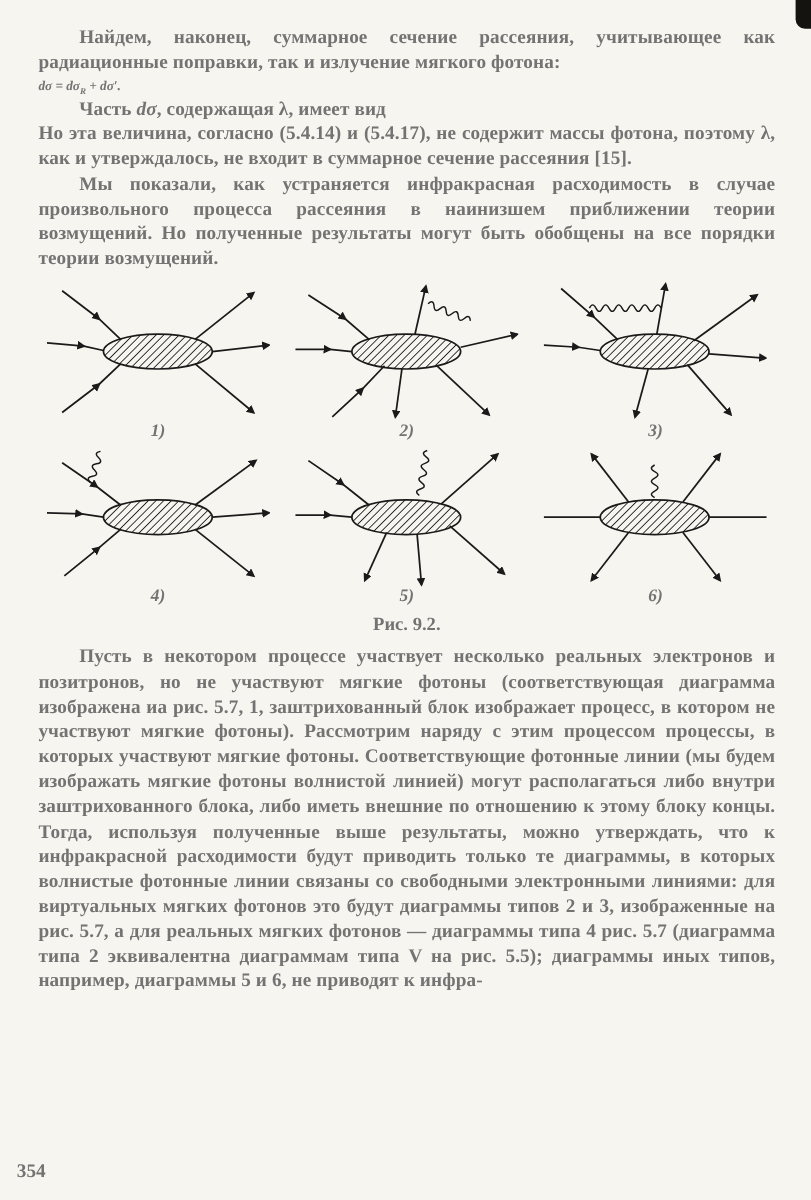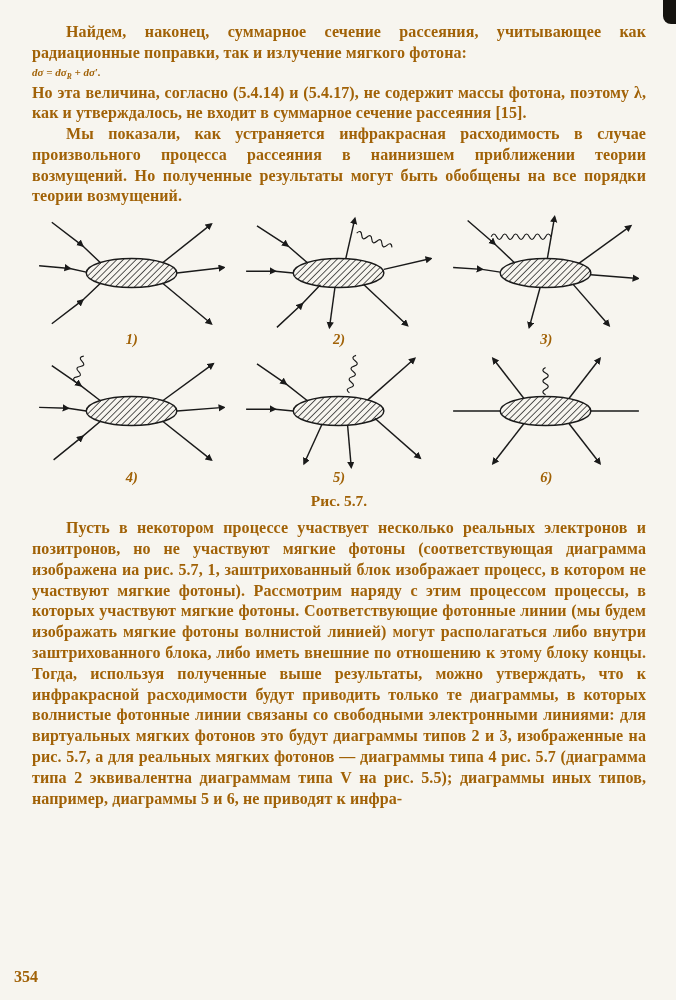--- a/index.html
+++ b/index.html
@@ -1,18 +1,18 @@
 <!DOCTYPE html>
 <html lang="ru"><head>
 <meta charset="utf-8">
 <style>
   html,body{margin:0;padding:0;background:#8a8a86;}
   .sheet{
     width:676px;height:1000px;box-sizing:border-box;
-    background:#f7f5ef;color:#a16207;
+    background:#f7f5ef;color:#737373;
     font-family:"Liberation Serif","DejaVu Serif",serif;
     font-weight:600;
     padding:22px 30px 0 32px;
     position:relative;overflow:hidden;
     margin:0 auto;
   }
   .para{margin:0;text-align:justify;font-size:16px;line-height:1.3;letter-spacing:0.1px;}
   .indent{text-indent:34px;}
   .mi{font-style:italic;}
   .fline{font-style:italic;font-size:11px;margin:1px 0;line-height:1.3;}
@@ -35,20 +35,21 @@
 </head>
 <body>
 
 <div class="sheet">
   <div class="scan-mark"></div>
 
   <p class="para indent">Найдем, наконец, суммарное сечение рассеяния, учитывающее как радиационные поправки, так и излучение мягкого фотона:</p>
 
   <div class="fline"><span>dσ = dσ</span><sub>R</sub><span> + dσ′.</span></div>
 
+  <p class="para indent"><span>Часть </span><span class="mi">dσ</span><span>, содержащая λ, имеет вид</span></p>
 
 
   <p class="para">Но эта величина, согласно (5.4.14) и (5.4.17), не содержит массы фотона, поэтому λ, как и утверждалось, не входит в суммарное сечение рассеяния [15].</p>
   <p class="para indent">Мы показали, как устраняется инфракрасная расходимость в случае произвольного процесса рассеяния в наинизшем приближении теории возмущений. Но полученные результаты могут быть обобщены на все порядки теории возмущений.</p>
 
   <svg width="0" height="0" style="position:absolute" aria-hidden="true">
     <defs>
       <pattern id="hatch" patternUnits="userSpaceOnUse" width="5" height="5" patternTransform="rotate(45)">
         <line x1="0" y1="0" x2="0" y2="5" stroke="#1a1a1a" stroke-width="1.5"></line>
       </pattern>
@@ -135,19 +136,19 @@
           <line x1="78" y1="50" x2="44" y2="6" marker-end="url(#arw)"></line>
           <line x1="128" y1="50" x2="162" y2="6" marker-end="url(#arw)"></line>
           <line x1="78" y1="78" x2="44" y2="122" marker-end="url(#arw)"></line>
           <line x1="128" y1="78" x2="162" y2="122" marker-end="url(#arw)"></line>
           <path class="wv" transform="translate(102,46) rotate(-90)" d="M0,0 q3,-6 6,0 t6,0 t6,0 t6,0 t6,0"></path>
           <ellipse cx="102" cy="64" rx="50" ry="16" fill="url(#hatch)" stroke="#1a1a1a" stroke-width="1.6"></ellipse>
         </svg>
         <div class="diagram-label">6)</div>
       </div>
     </div>
-    <div class="caption">Рис. 5.7.</div>
+    <div class="caption">Рис. 9.2.</div>
   </div>
 
   <p class="para indent">Пусть в некотором процессе участвует несколько реальных электронов и позитронов, но не участвуют мягкие фотоны (соответствующая диаграмма изображена иа рис. 5.7, 1, заштрихованный блок изображает процесс, в котором не участвуют мягкие фотоны). Рассмотрим наряду с этим процессом процессы, в которых участвуют мягкие фотоны. Соответствующие фотонные линии (мы будем изображать мягкие фотоны волнистой линией) могут располагаться либо внутри заштрихованного блока, либо иметь внешние по отношению к этому блоку концы. Тогда, используя полученные выше результаты, можно утверждать, что к инфракрасной расходимости будут приводить только те диаграммы, в которых волнистые фотонные линии связаны со свободными электронными линиями: для виртуальных мягких фотонов это будут диаграммы типов 2 и 3, изображенные на рис. 5.7, а для реальных мягких фотонов — диаграммы типа 4 рис. 5.7 (диаграмма типа 2 эквивалентна диаграммам типа V на рис. 5.5); диаграммы иных типов, например, диаграммы 5 и 6, не приводят к инфра-</p>
 
   <div class="page-number">354</div>
 </div>
 
 </body></html>

